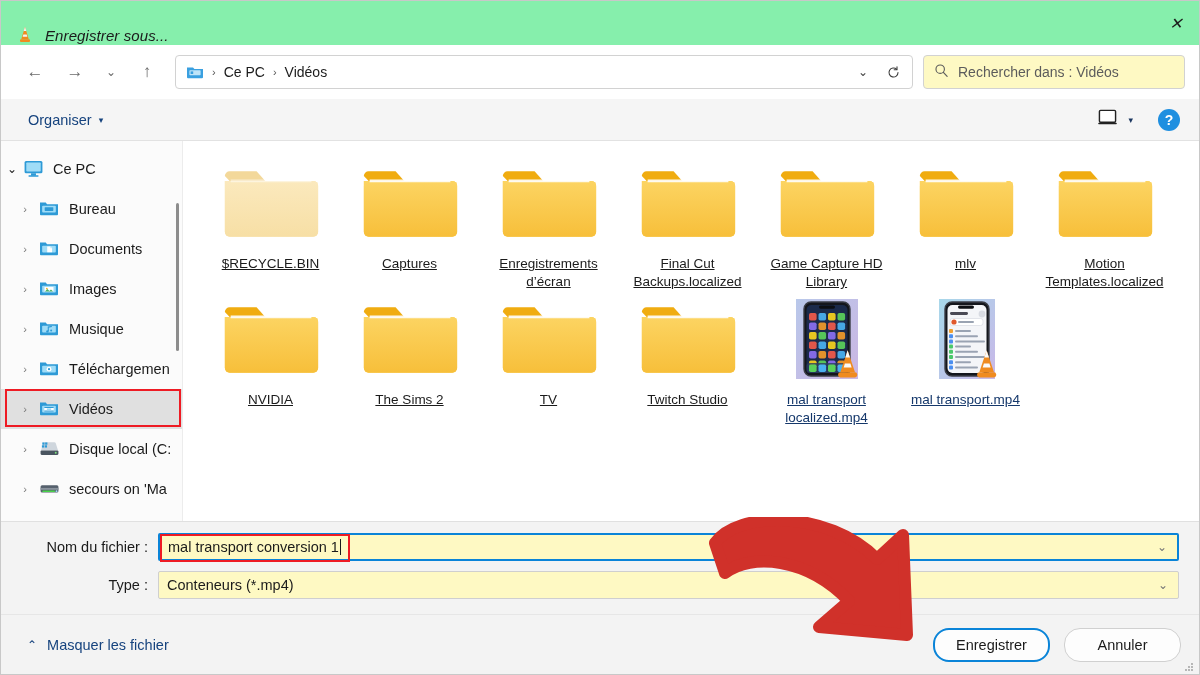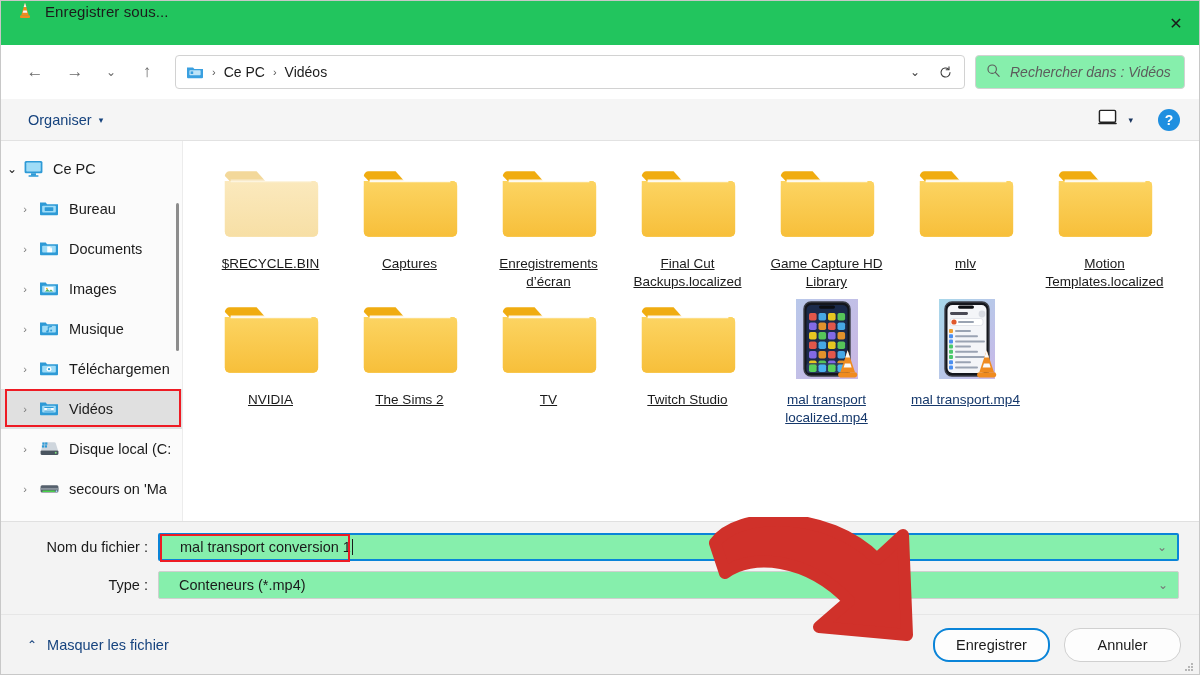--- a/index.html
+++ b/index.html
@@ -13,23 +13,24 @@
     position: relative;
     width: 1200px; height: 675px;
     background: #f3f3f3;
     border: 1px solid #c8c8c8;
     display: flex; flex-direction: column;
   }
 
   
   .titlebar {
     height: 44px; flex: 0 0 44px;
-    background: #22c55e;
-    display: flex; align-items: flex-start;
+    background: #86efac;
+    display: flex; align-items: flex-end;
     position: relative;
+    font-style: italic;
   }
   .title-left { display: flex; align-items: center; padding-left: 14px; gap: 10px; }
   .vlc-cone { width: 20px; height: 20px; position: relative; }
   .title-text {
     font-size: 15px; color: #1b1b1b; letter-spacing: .1px;
   }
   .close-btn {
     position: absolute; right: 0; top: 0;
     width: 46px; height: 44px;
     display: flex; align-items: center; justify-content: center;
@@ -65,26 +66,25 @@
     font-size: 14px; color: #1b1b1b; padding: 3px 4px; border-radius: 3px;
     white-space: nowrap;
   }
   .crumb-sep { color: #555; font-size: 11px; padding: 0 2px; }
   .addr-right { display: flex; align-items: center; gap: 0; flex: 0 0 auto; }
   .addr-ico {
     width: 30px; height: 30px; display: flex; align-items: center; justify-content: center;
     color: #444; font-size: 12px; border-radius: 3px;
   }
   .searchbox {
-    width: 210px; height: 34px;
+    width: 262px; height: 34px;
     border: 1px solid #d2d2d2; border-radius: 4px;
-    background: #86efac;
+    background: #fef9c3;
     display: flex; align-items: center; gap: 9px;
     padding: 0 10px;
-    font-style: italic;
   }
   .search-ph { font-size: 14px; color: #5c5c5c; white-space: nowrap; }
 
   
   .toolbar {
     height: 42px; flex: 0 0 42px;
     background: #f5f5f5;
     border-bottom: 1px solid #e2e2e2;
     display: flex; align-items: center;
     padding: 0 18px;
@@ -169,23 +169,23 @@
     padding: 10px 20px 6px 20px;
     flex: 0 0 auto;
   }
   .field-row { display: flex; align-items: center; height: 30px; margin-bottom: 8px; }
   .field-label {
     width: 137px; text-align: right; padding-right: 10px;
     font-size: 14.5px; color: #1b1b1b; white-space: nowrap;
   }
   .combo {
     flex: 1; height: 28px;
-    background: #86efac; border: 1px solid #cfcfcf; border-radius: 2px;
+    background: #fef9c3; border: 1px solid #cfcfcf; border-radius: 2px;
     display: flex; align-items: center;
-    padding: 0 0 0 20px; position: relative;
+    padding: 0 0 0 8px; position: relative;
   }
   .combo.focused { border: 2px solid #0a84d8; }
   .combo-value { font-size: 14.5px; color: #1b1b1b; flex: 1; white-space: nowrap; }
   .caret-blink {
     display:inline-block; width:1px; height:16px; background:#1b1b1b;
     vertical-align:-3px; margin-left:1px;
   }
   .combo-arrow {
     width: 30px; height: 100%; display: flex; align-items: center; justify-content: center;
     color: #777; font-size: 12px;

